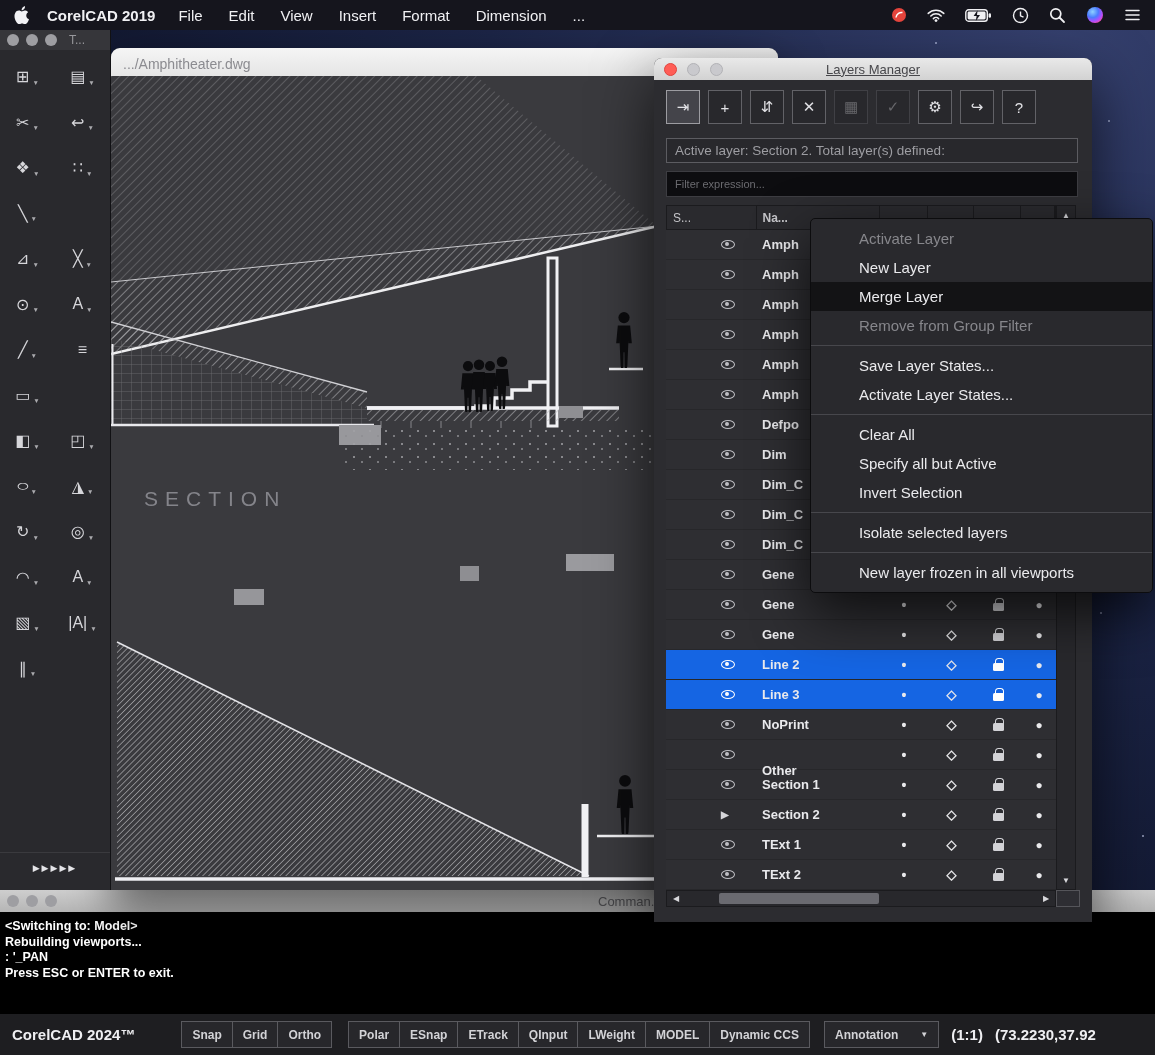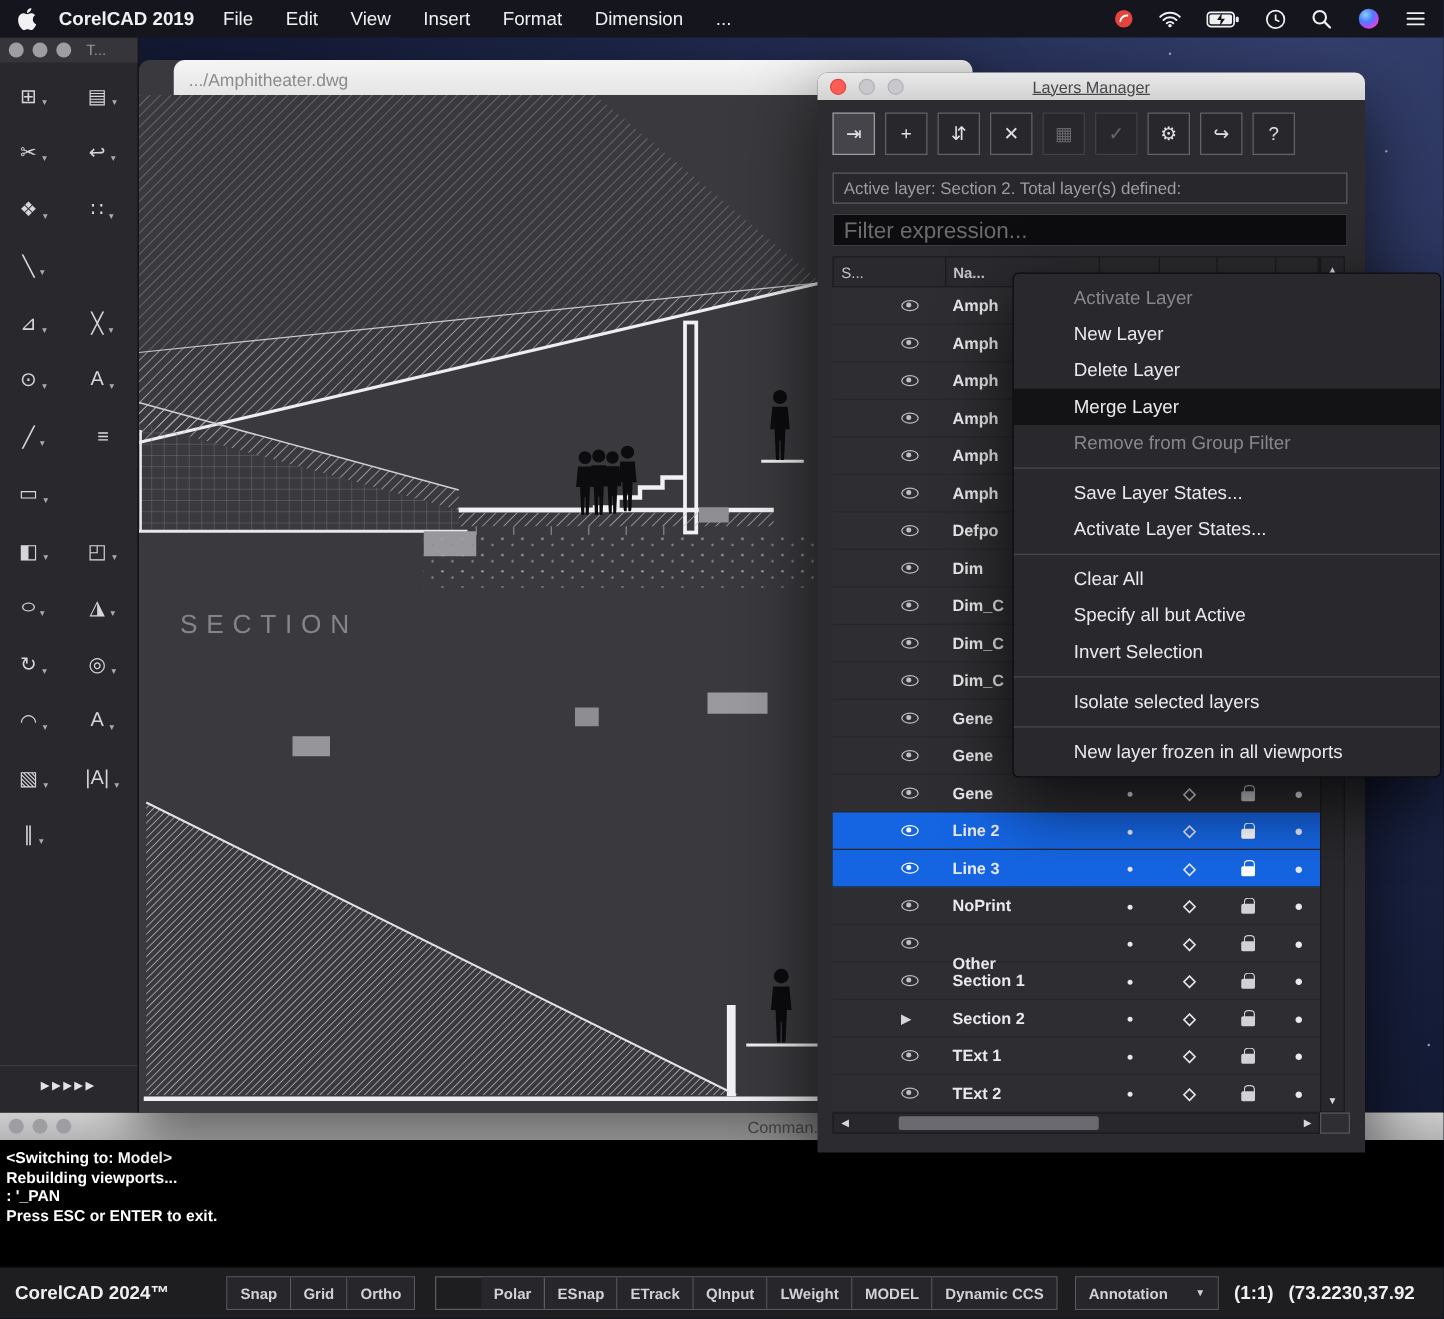--- a/index.html
+++ b/index.html
@@ -26,55 +26,55 @@
   .tool-rows{position:absolute;top:24px;left:0;right:0;}
   .tool-row{display:flex;height:45.5px;align-items:center;}
   .tool-cell{width:50%;display:flex;align-items:center;justify-content:center;gap:3px;}
   .tool-glyph{font-size:16px;color:#d6d6da;}
   .tool-glyph.wide{transform:scaleX(1.45);display:inline-block;}
   .tool-caret{font-size:6.5px;color:#aaaaae;margin-top:11px;}
   .tool-expand{position:absolute;left:0;right:0;top:822px;height:30px;border-top:1px solid #3a3a3e;color:#e4e4e8;font-size:9px;letter-spacing:2px;display:flex;align-items:center;justify-content:center;}
 
   
   .docwin{position:absolute;left:111px;top:48px;width:667px;height:842px;background:#3a3a3e;border-radius:9px 9px 0 0;box-shadow:0 18px 45px rgba(0,0,0,.55);z-index:4;}
-  .doc-bar{height:28px;background:linear-gradient(#f5f5f5,#e3e3e3);border-radius:9px 9px 0 0;display:flex;align-items:center;padding:16px 12px;margin-left:28px;}
+  .doc-bar{height:28px;background:linear-gradient(#f5f5f5,#e3e3e3);border-radius:9px 9px 0 0;display:flex;align-items:center;padding:16px 12px;}
   .doc-title{color:#8b8b90;font-size:14px;}
   .canvas{position:absolute;left:0;top:28px;width:667px;height:814px;overflow:hidden;background:#3a3a3e;}
 
   
   .cmdwin{position:absolute;left:0;top:890px;width:1155px;height:123px;background:#000;z-index:3;}
   .cmd-bar{height:22px;background:linear-gradient(#cecece,#b5b5b5);display:flex;align-items:center;padding-left:7px;gap:7px;position:relative;}
   .cmd-title{position:absolute;left:598px;color:#636367;font-size:13px;}
   .cmd-body{padding:7px 5px;color:#fff;font-size:12.5px;font-weight:700;line-height:15.5px;}
 
   
   .statusbar{position:absolute;left:0;top:1013px;width:1155px;height:42px;background:#1e1e21;border-top:1px solid #000;display:flex;align-items:center;z-index:95;overflow:hidden;}
   .brand{font-size:15px;font-weight:700;color:#efeff2;margin-left:12px;white-space:nowrap;}
   .sgroup{display:flex;border:1px solid #5a5a5f;height:27px;}
-  .g1{margin-left:46px;} .g2{margin-left:16px;padding-left:36px;} .g3{margin-left:14px;}
+  .g1{margin-left:46px;} .g2{margin-left:16px;} .g3{margin-left:14px;}
   .sbtn{display:flex;align-items:center;padding:0 10px;font-size:12px;font-weight:700;color:#d2d2d6;background:#27272b;border-right:1px solid #5a5a5f;white-space:nowrap;}
   .sbtn:last-child{border-right:none;}
   .anno-caret{font-size:8px;margin-left:22px;color:#d2d2d6;}
   .scale{margin-left:12px;font-size:15px;font-weight:700;color:#efeff2;white-space:nowrap;}
   .coords{margin-left:12px;font-size:15px;font-weight:700;color:#efeff2;white-space:nowrap;}
 
   
   .layers{position:absolute;left:654px;top:58px;width:438px;height:864px;background:#2c2c30;border-radius:8px 8px 0 0;box-shadow:0 22px 60px rgba(0,0,0,.65);z-index:10;}
   .lm-bar{height:22px;background:linear-gradient(#e9e9e9,#d2d2d2);border-radius:8px 8px 0 0;position:relative;display:flex;align-items:center;justify-content:center;}
   .lm-title{font-size:13px;color:#47474b;text-decoration:underline;}
   .lm-lights{position:absolute;left:10px;top:4.5px;display:flex;gap:10px;}
   .light{width:13px;height:13px;border-radius:50%;}
   .light.red{background:#ff5d56;border:1px solid #e0443e;}
   .light.gray{background:#c9c9cd;border:1px solid #b2b2b6;}
   .lm-toolbar{position:absolute;left:12px;top:32px;display:flex;gap:8px;}
   .lm-btn{width:34px;height:34px;background:#28282c;border:1px solid #626267;color:#e2e2e6;font-size:15px;display:flex;align-items:center;justify-content:center;}
   .lm-btn.pressed{background:#44444a;border-color:#9c9ca1;}
   .lm-btn.disabled{color:#67676b;border-color:#404045;}
   .lm-active{position:absolute;left:12px;top:80px;width:412px;height:25px;border:1px solid #5c5c61;background:#28282c;color:#9d9da2;font-size:13.5px;display:flex;align-items:center;padding:0 8px;white-space:nowrap;overflow:hidden;}
-  .lm-filter{position:absolute;left:12px;top:113px;width:412px;height:26px;background:#0d0d10;border:1px solid #3d3d42;color:#ffffff;font-size:18px;padding:0 8px;font-family:inherit;outline:none;}
+  .lm-filter{position:absolute;left:12px;top:113px;width:412px;height:26px;background:#0d0d10;border:1px solid #3d3d42;color:#ffffff;font-size:11px;padding:0 8px;font-family:inherit;outline:none;}
   .lm-filter::placeholder{color:#6b6b70;}
   .lhead{position:absolute;left:12px;top:147px;width:390px;height:25px;display:flex;background:#2a2a2e;border:1px solid #1b1b1e;font-size:12px;color:#c4c4c8;}
   .lhead .hc{border-right:1px solid #1b1b1e;display:flex;align-items:center;padding-left:6px;height:100%;}
   .lrows{position:absolute;left:12px;top:172px;width:390px;height:660px;overflow:hidden;background:#2e2e32;}
   .lrow{height:30px;display:flex;align-items:center;border-bottom:1px solid #27272a;font-size:13px;font-weight:700;color:#e9e9ec;}
   .lrow.sel{background:#1565e3;}
   .lc{display:flex;align-items:center;justify-content:center;height:100%;}
   .lc.marker{justify-content:flex-start;padding-left:55px;}
   .lc.name{justify-content:flex-start;padding-left:6px;white-space:nowrap;overflow:hidden;}
   .eye{width:14px;height:9px;border:1.5px solid #bfbfc4;border-radius:50%;position:relative;flex:none;}
@@ -867,21 +867,20 @@
       <div class="hs-btn hs-left">◀</div>
       <div class="hs-thumb"></div>
       <div class="hs-btn hs-right">▶</div>
     </div>
     <div class="lm-corner"></div>
   </div>
 
   <div class="ctx">
       <div class="mi disabled">Activate Layer</div>
       <div class="mi">New Layer</div>
-      <div class="mi">Delete Layer</div>
       <div class="mi hl">Merge Layer</div>
       <div class="mi disabled">Remove from Group Filter</div>
       <div class="msep"></div>
       <div class="mi">Save Layer States...</div>
       <div class="mi">Activate Layer States...</div>
       <div class="msep"></div>
       <div class="mi">Clear All</div>
       <div class="mi">Specify all but Active</div>
       <div class="mi">Invert Selection</div>
       <div class="msep"></div>

